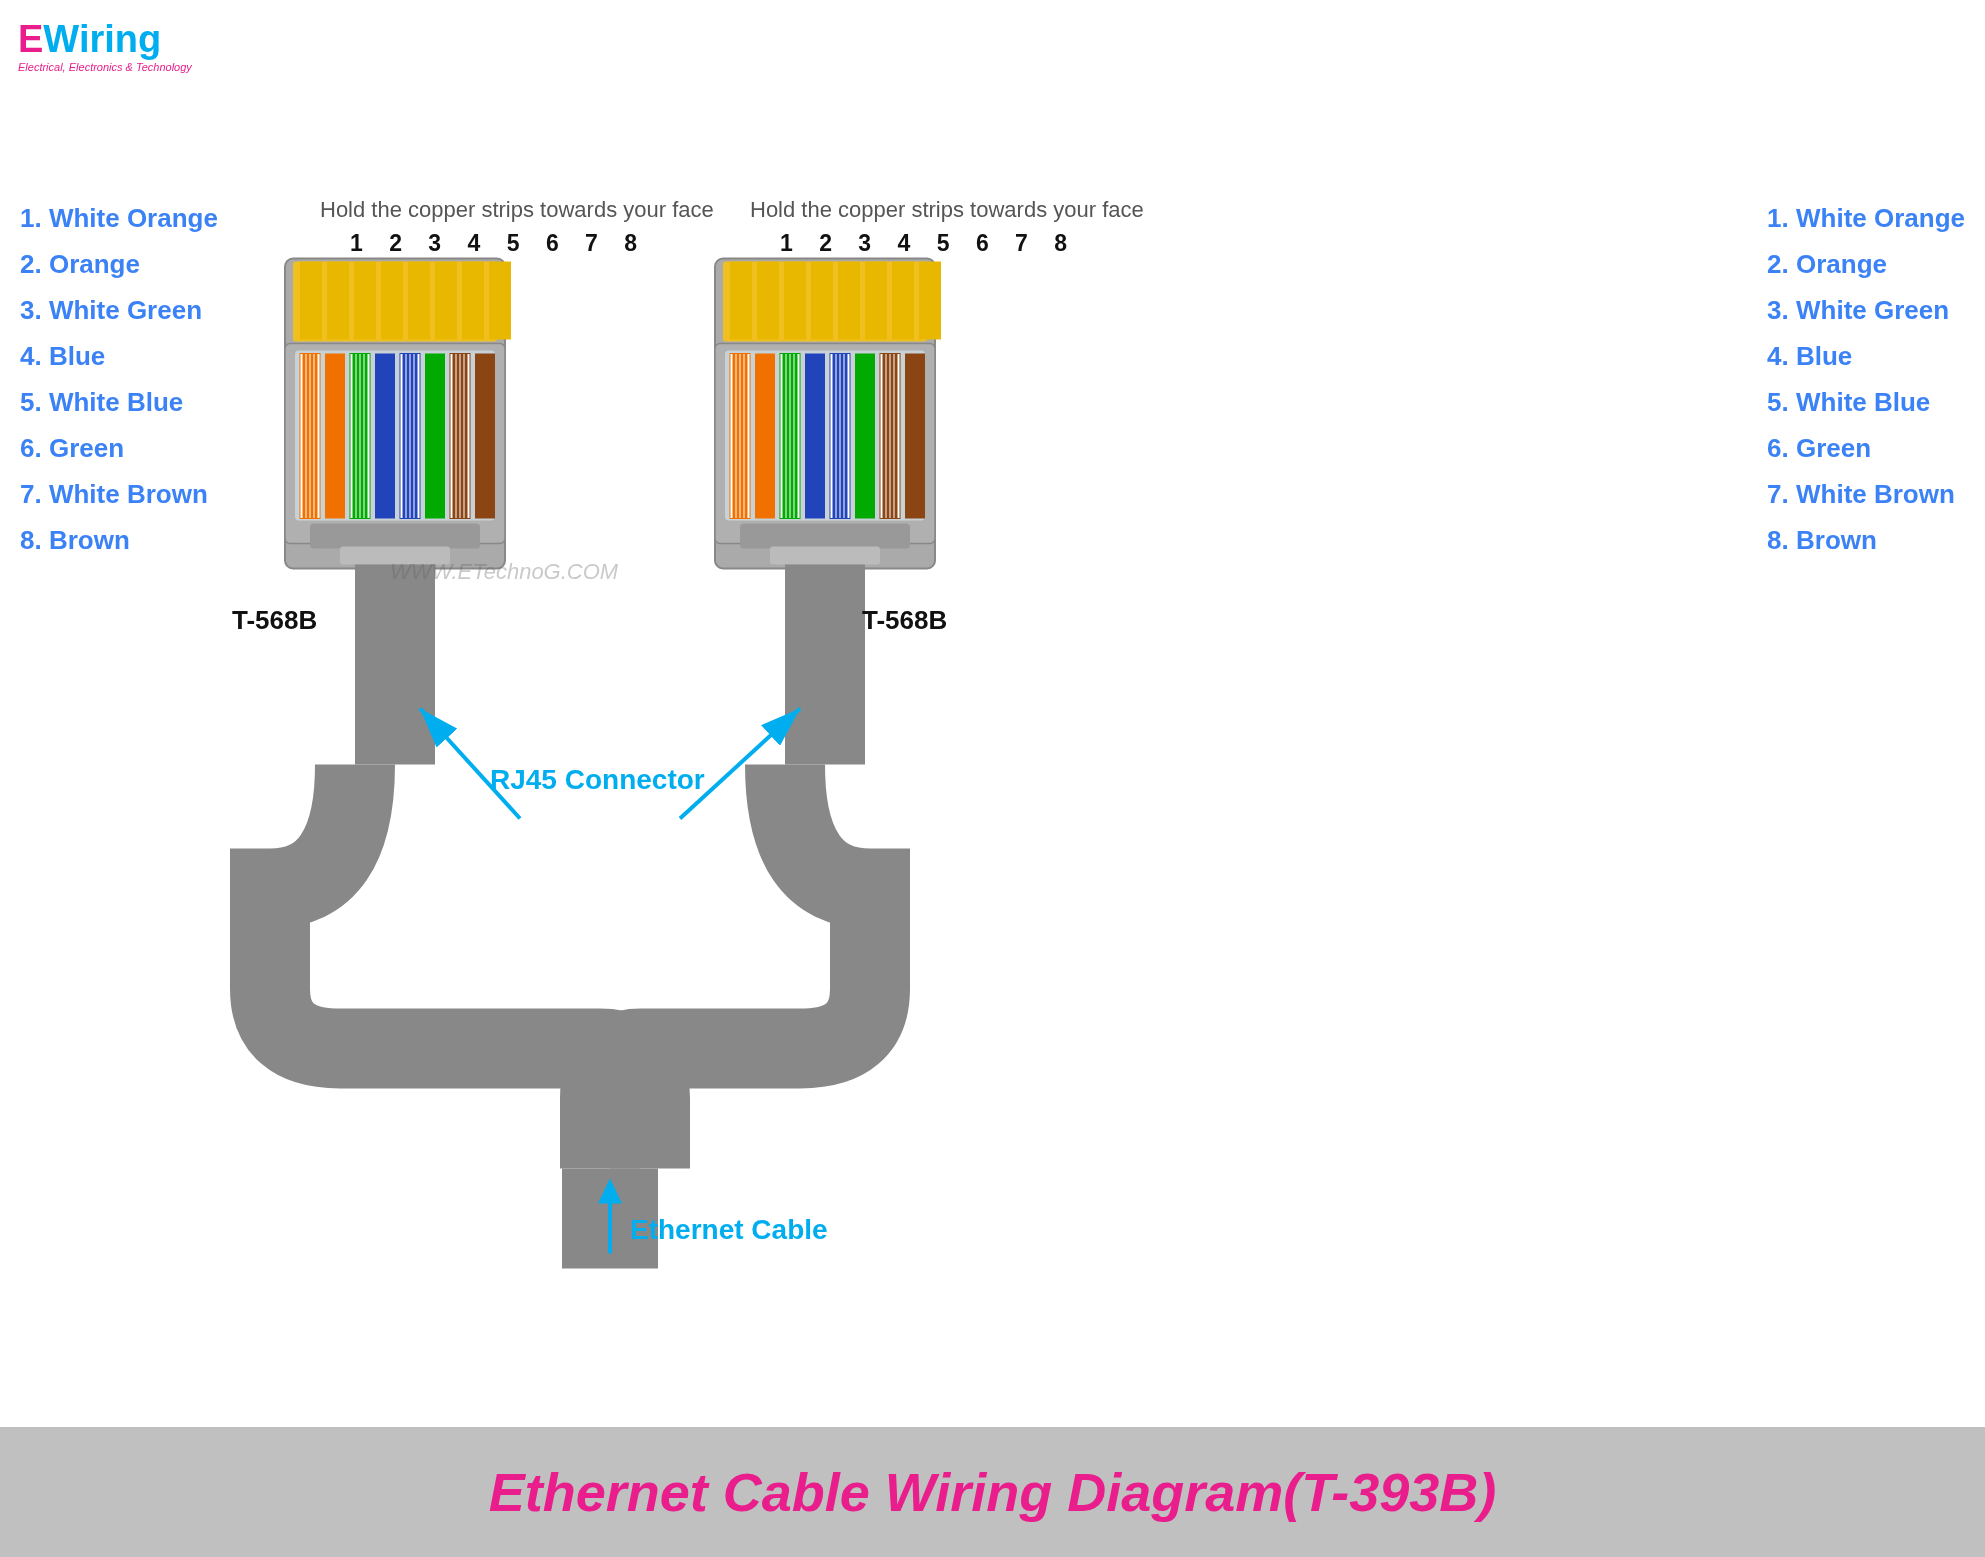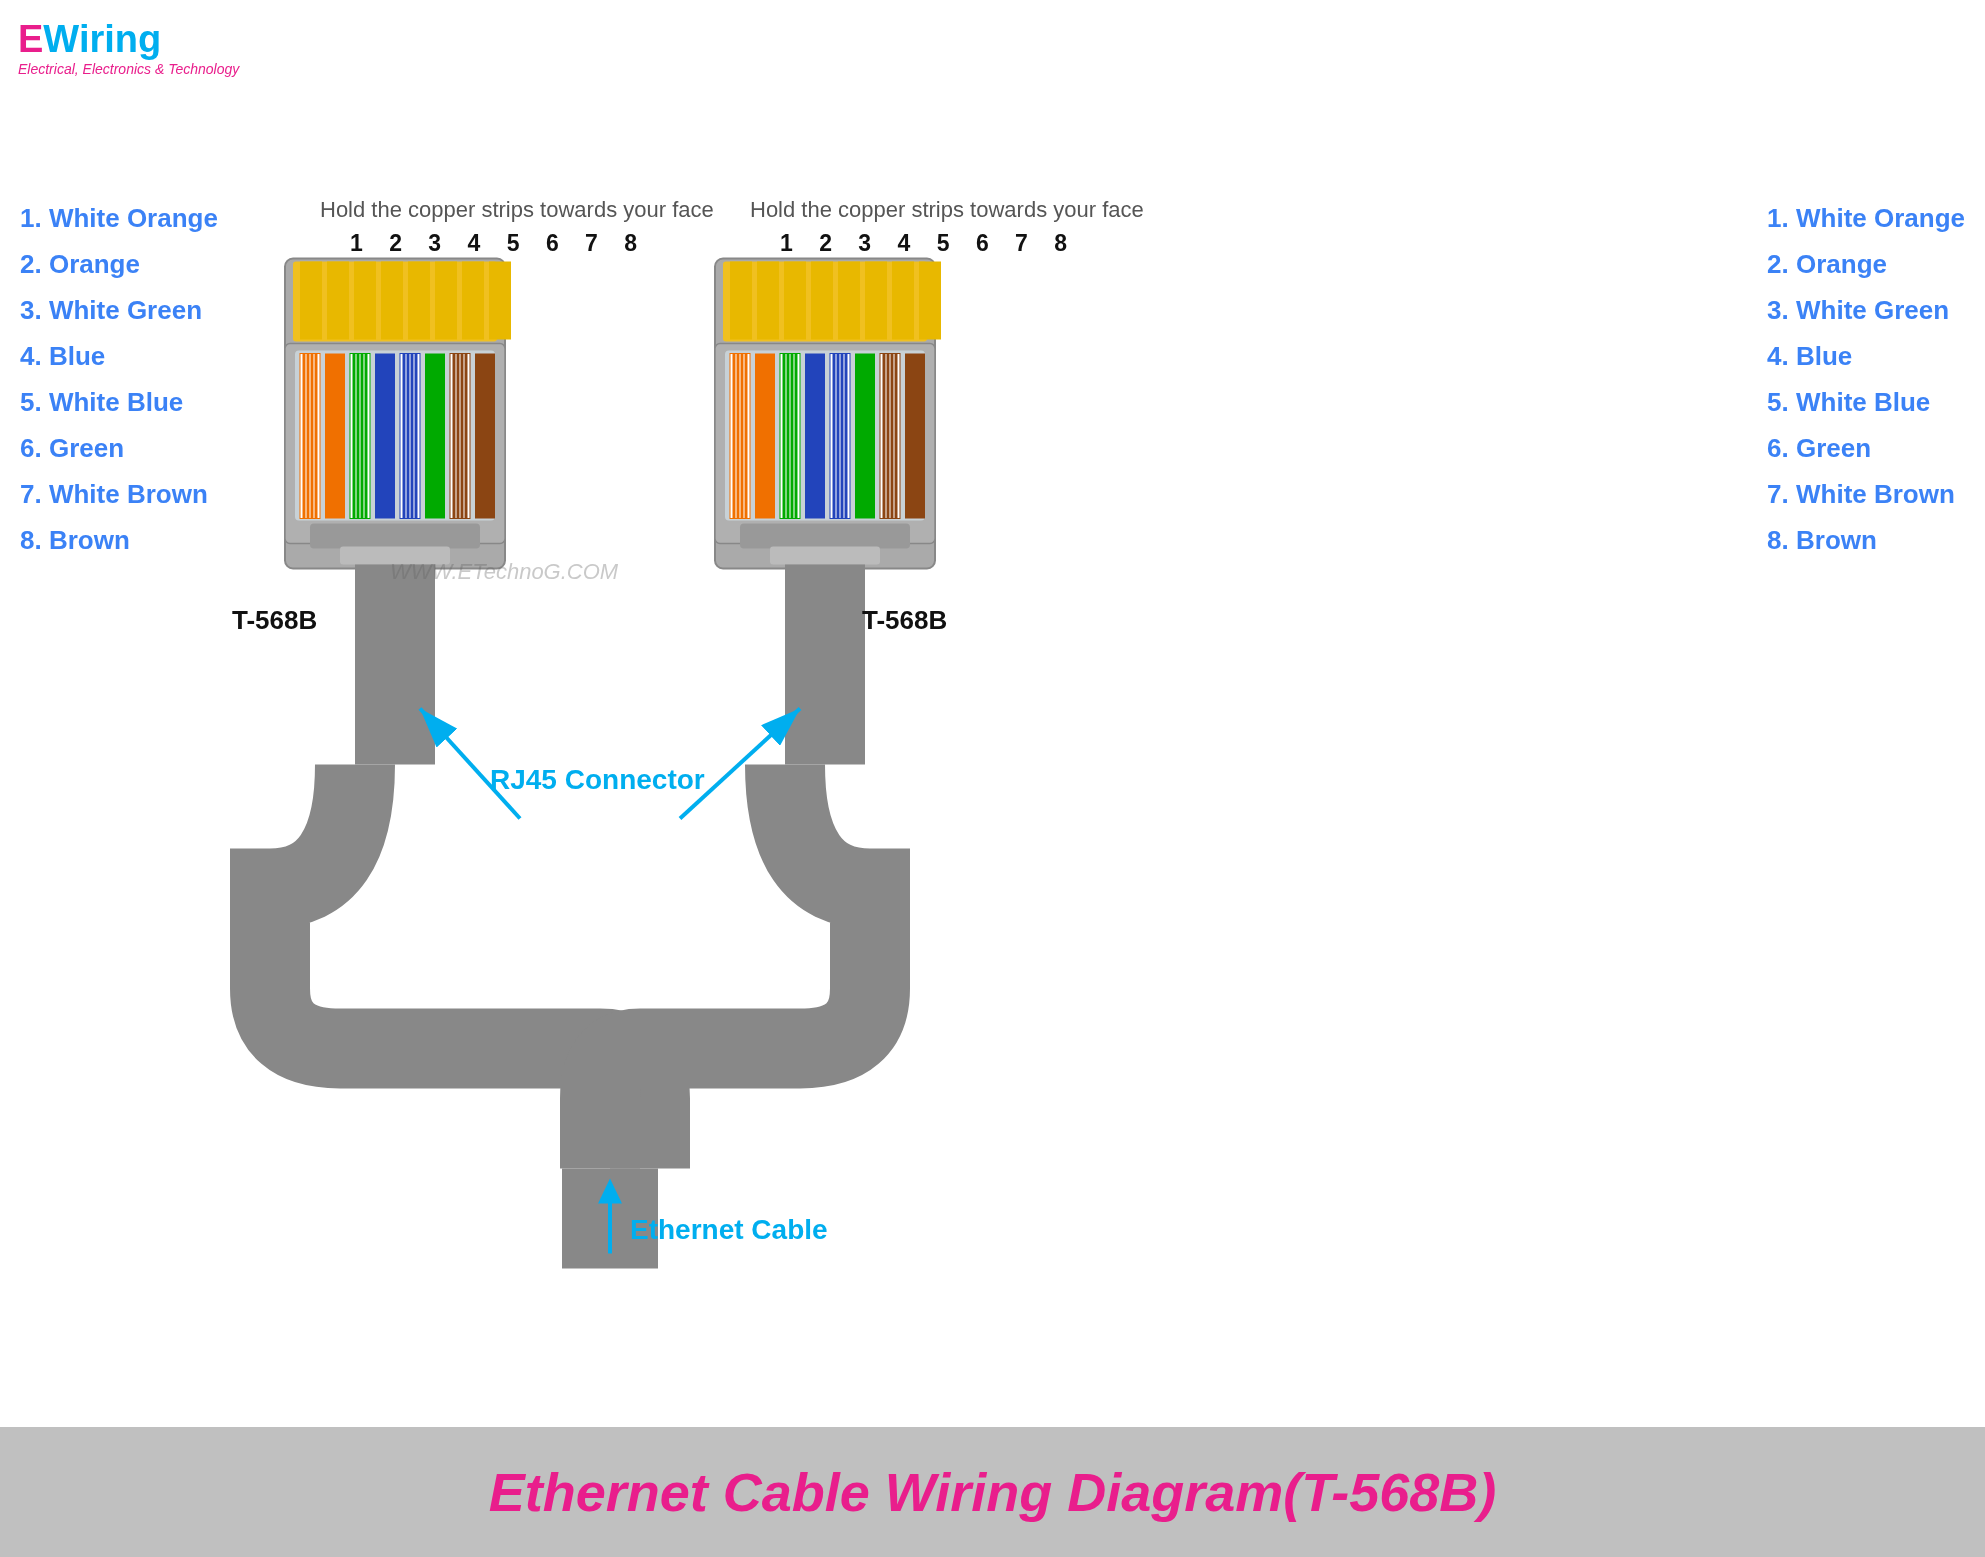--- a/index.html
+++ b/index.html
@@ -22,21 +22,21 @@
       font-size: 38px;
       font-weight: bold;
       color: #e91e8c;
     }
     .logo-technog {
       font-size: 38px;
       font-weight: bold;
       color: #00aeef;
     }
     .logo-subtitle {
-      font-size: 14px;
+      font-size: 11px;
       color: #e91e8c;
       font-style: italic;
     }
 
     
     .wire-labels-left {
       position: absolute;
       left: 20px;
       top: 195px;
     }
@@ -261,14 +261,14 @@
 
   <line x1="610" y1="1130" x2="610" y2="1185" stroke="#00aeef" stroke-width="4"></line>
 
   <polygon points="598,1135 610,1110 622,1135" fill="#00aeef"></polygon>
 
   <text x="630" y="1170" font-size="28" font-weight="bold" fill="#00aeef" font-family="Arial">Ethernet Cable</text>
 
 </svg>
 
 <div class="footer-banner" style="position:absolute;bottom:0;left:0;right:0;height:130px;background:#c0c0c0;display:flex;align-items:center;justify-content:center;">
-  <div class="footer-title" style="font-size:54px;font-weight:bold;font-style:italic;color:#e91e8c;">Ethernet Cable Wiring Diagram(T-568B)</div>
+  <div class="footer-title" style="font-size:54px;font-weight:bold;font-style:italic;color:#e91e8c;">Ethernet Cable Wiring Diagram(T-393B)</div>
 </div>
 
 </body></html>

